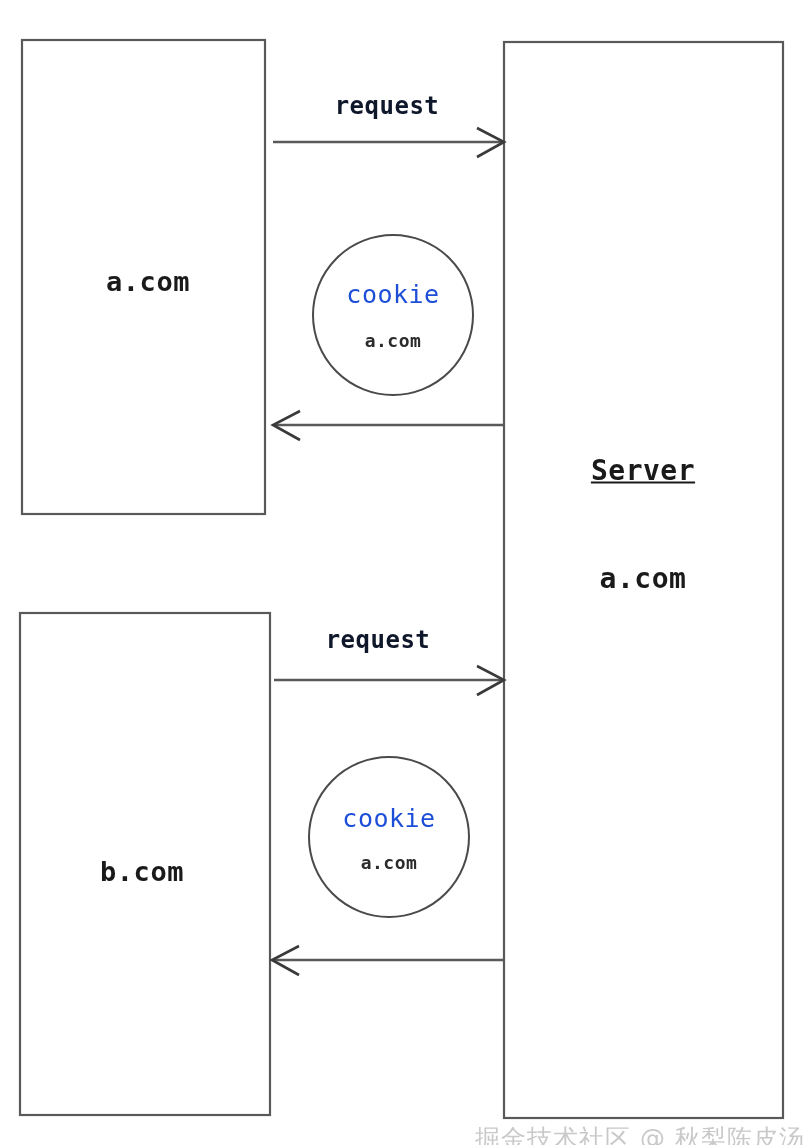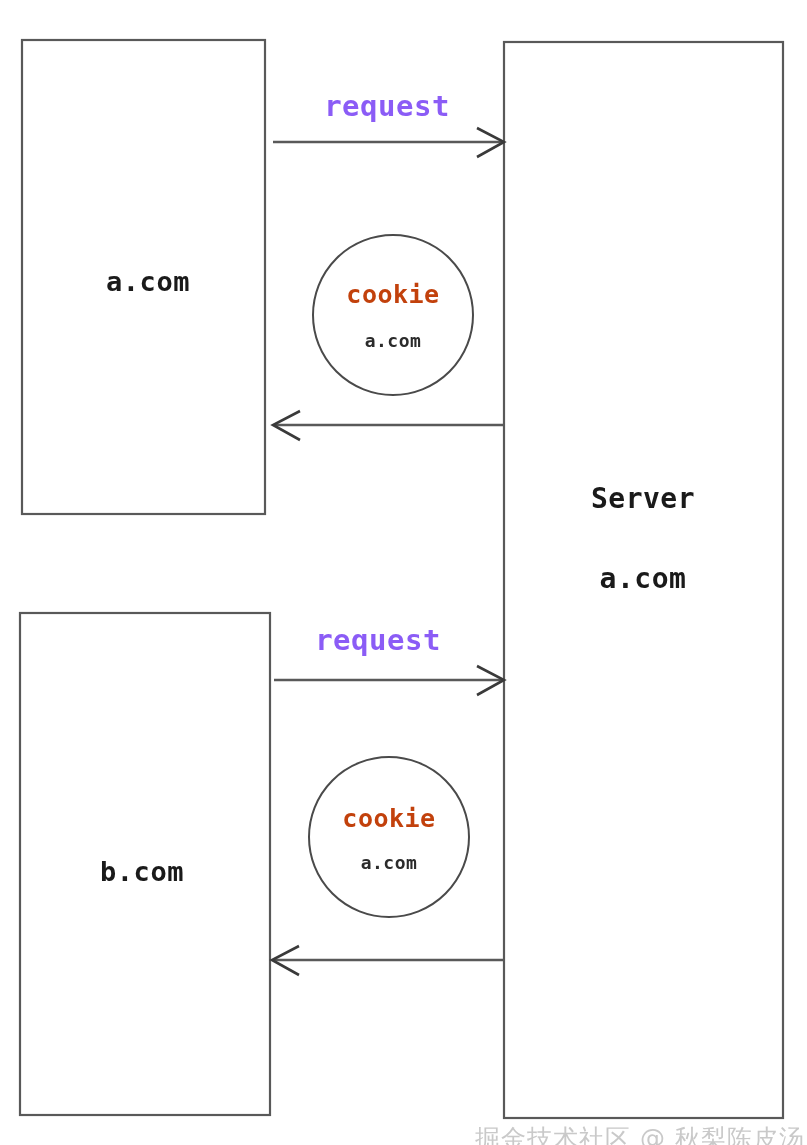--- a/index.html
+++ b/index.html
@@ -56,28 +56,28 @@
   }
   .lbl-domain {
     font-size: 27px;
     font-weight: 700;
   }
   .lbl-server {
     font-size: 28px;
     font-weight: 700;
   }
   .lbl-request {
-    font-size: 29px;
+    font-size: 24px;
     font-weight: 700;
-    color: #8b5cf6;
+    color: #0f172a;
   }
   .lbl-cookie {
     font-size: 25px;
-    font-weight: 700;
-    color: #c2410c;
+    font-weight: 400;
+    color: #1d4ed8;
   }
   .lbl-cookie-sub {
     font-size: 18px;
     font-weight: 600;
     color: #2b2b2b;
   }
   .watermark {
     position: absolute;
     font-family: "DejaVu Sans", "Liberation Sans", sans-serif;
     font-size: 25px;
@@ -122,21 +122,21 @@
 
     <circle class="circle-shape" cx="393" cy="315" r="80"></circle>
 
     <circle class="circle-shape" cx="389" cy="837" r="80"></circle>
   </svg>
 
   <div class="lbl lbl-domain" style="left:148px; top:281px;">a.com</div>
 
   <div class="lbl lbl-domain" style="left:142px; top:871px;">b.com</div>
 
-  <div class="lbl lbl-server" style="left:643px; top:498px;">Server</div>
+  <div class="lbl lbl-server" style="left:643px; top:470px;text-decoration:underline;">Server</div>
 
   <div class="lbl lbl-server" style="left:643px; top:578px;">a.com</div>
 
   <div class="lbl lbl-request" style="left:387px; top:106px;">request</div>
 
   <div class="lbl lbl-request" style="left:378px; top:640px;">request</div>
 
   <div class="lbl lbl-cookie" style="left:393px; top:294px;">cookie</div>
 
   <div class="lbl lbl-cookie-sub" style="left:393px; top:340px;">a.com</div>

